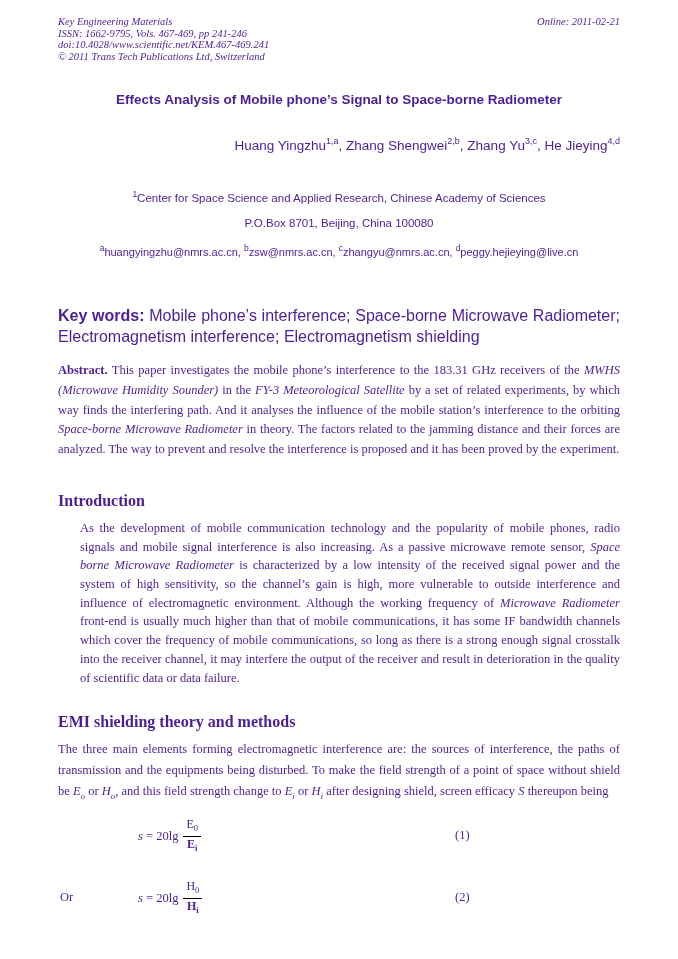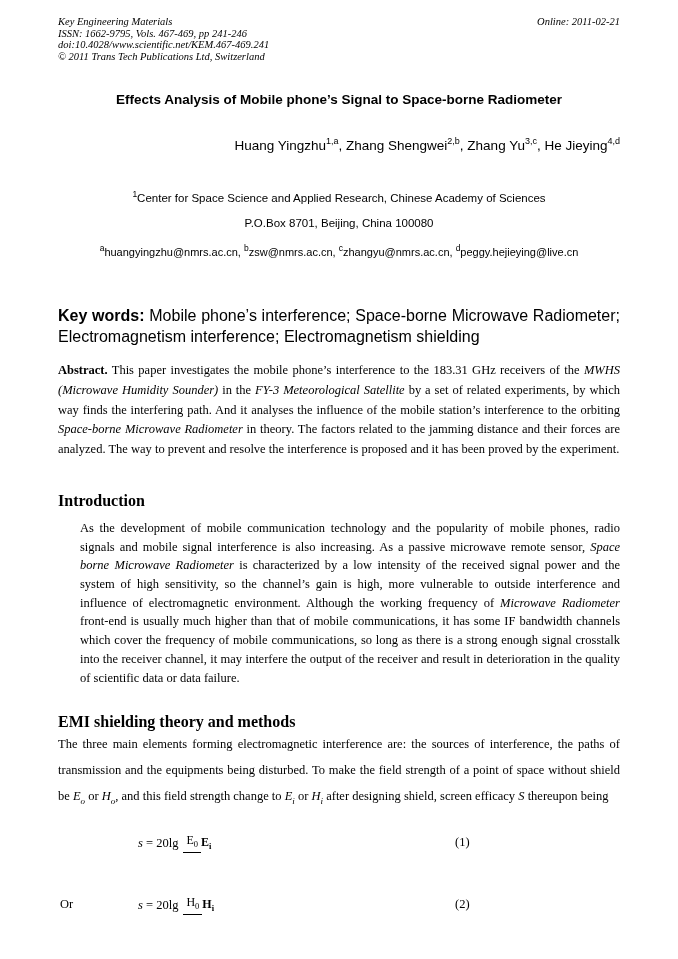--- a/index.html
+++ b/index.html
@@ -1,17 +1,17 @@
 <!DOCTYPE html>
 <html><head>
 <meta charset="utf-8">
 <style>
   html,body{margin:0;padding:0;background:#ffffff;}
   .page{
-    width:678px;height:959px;background:#ffffff;color:#000000;
+    width:678px;height:959px;background:#ffffff;color:#4c1d95;
     position:relative;overflow:hidden;
     font-family:"Liberation Serif", serif;
   }
   .content{margin:0 58px;width:562px;}
   .b{font-weight:bold;}
   .i{font-style:italic;}
 
   
   .hdr{
     display:flex;justify-content:space-between;align-items:flex-start;
@@ -58,33 +58,33 @@
   .para{
     font-size:12.5px;line-height:19.8px;text-align:justify;
   }
   .abstract{margin-top:14px;}
   .section-heading{
     font-weight:bold;font-size:16px;line-height:15px;
   }
   .sec1-h{margin-top:33px;}
   .sec1-b{margin-top:11px;line-height:18.7px;margin-left:22px;}
   .sec2-h{margin-top:27px;}
-  .sec2-b{margin-top:2px;line-height:26px;}
+  .sec2-b{margin-top:10px;line-height:21px;}
 
   
   .eq-row{
     position:relative;display:flex;align-items:center;
     height:44px;font-size:12.5px;
   }
   .eq1{margin-top:8px;}
   .eq2{margin-top:18px;}
   .eq-prefix{position:absolute;left:2px;top:13px;}
   .eq-body{margin-left:80px;display:inline-flex;align-items:center;}
   .frac{
-    display:inline-flex;flex-direction:row;align-items:center;
+    display:inline-flex;flex-direction:column;align-items:center;
     margin-left:5px;font-size:12px;line-height:13px;
   }
   .frac .num{border-bottom:1px solid #000;padding:0 3px 1px 3px;}
   .frac .den{padding-top:1px;font-weight:bold;}
   .frac sub{font-size:8.5px;}
   .para sub{font-size:9px;}
   .eq-num{position:absolute;left:397px;top:13px;}
 </style>
 </head>
 <body>

